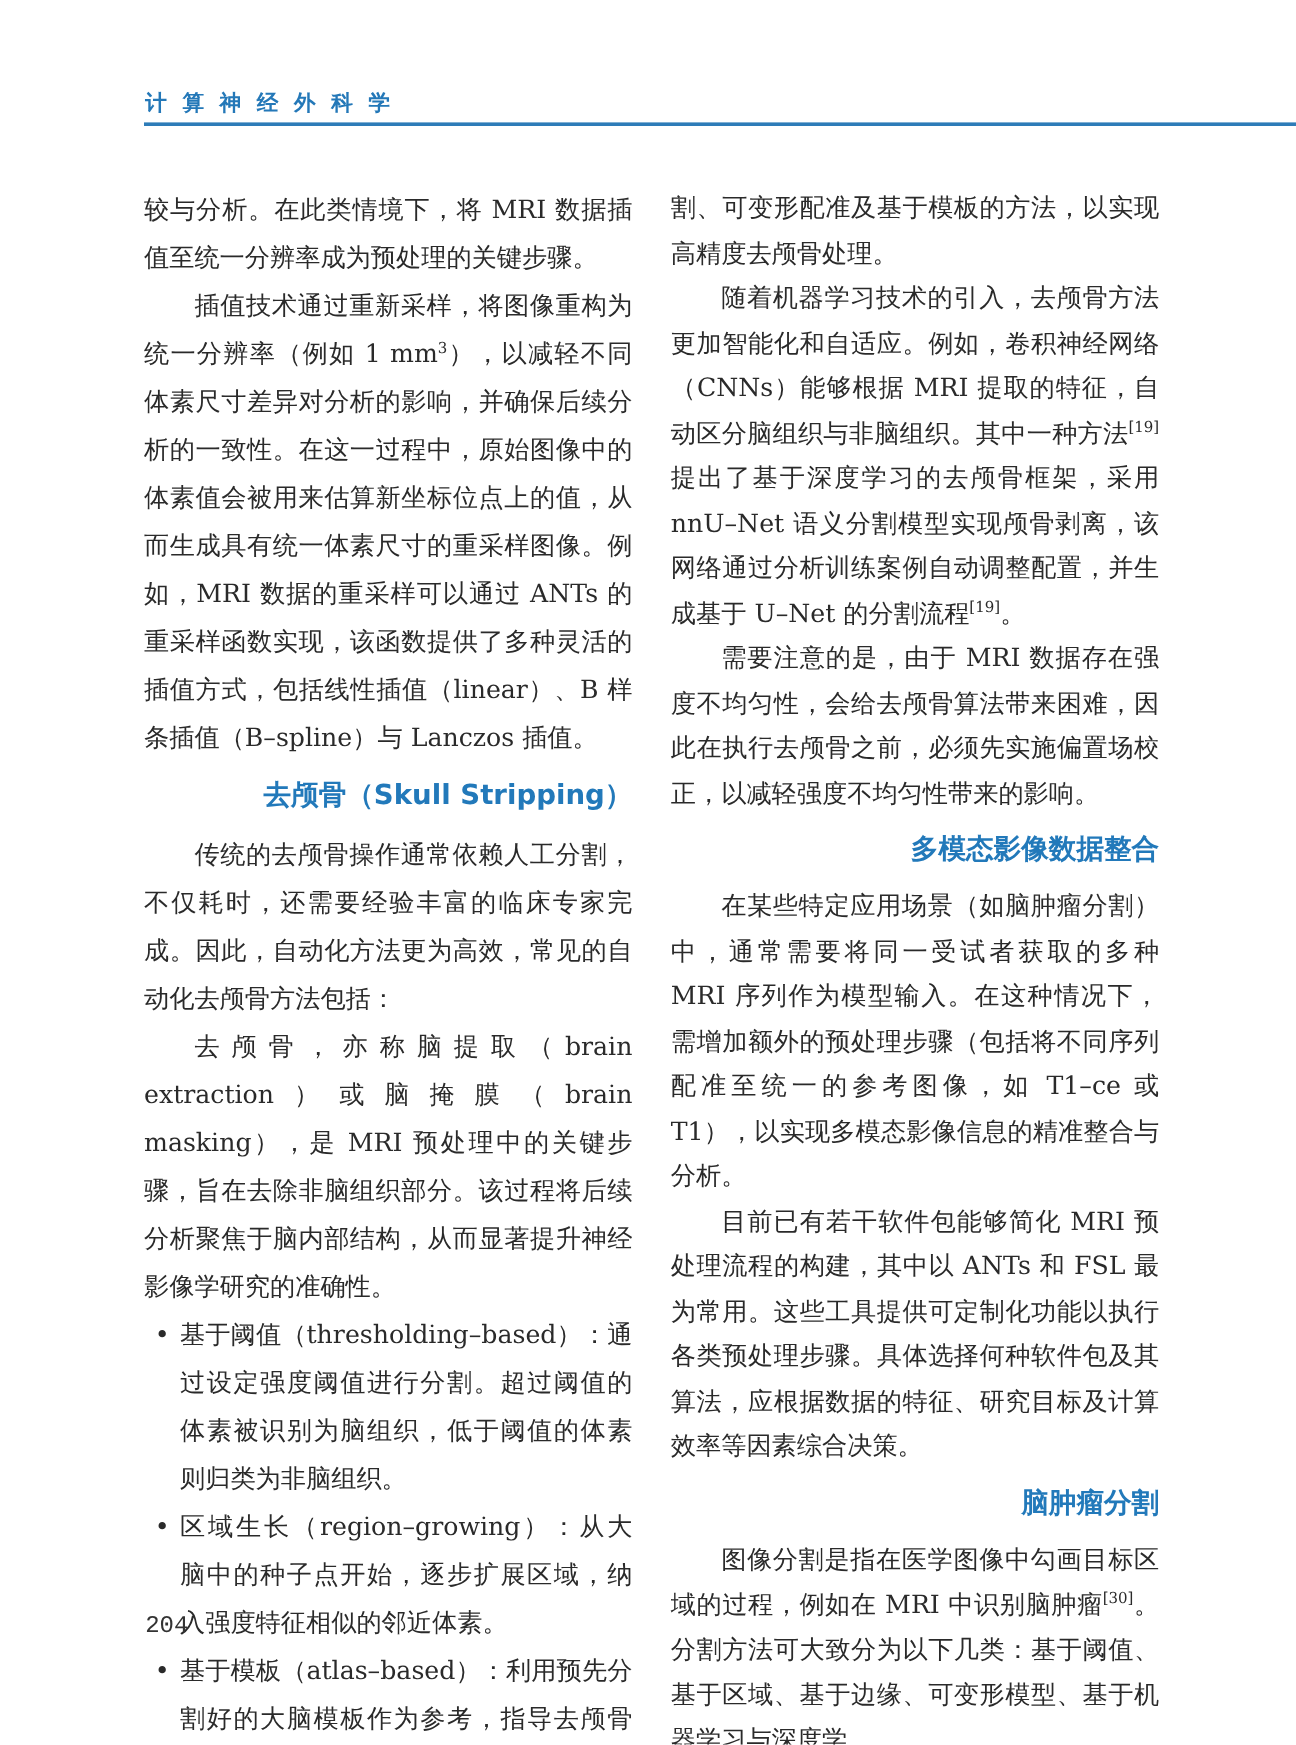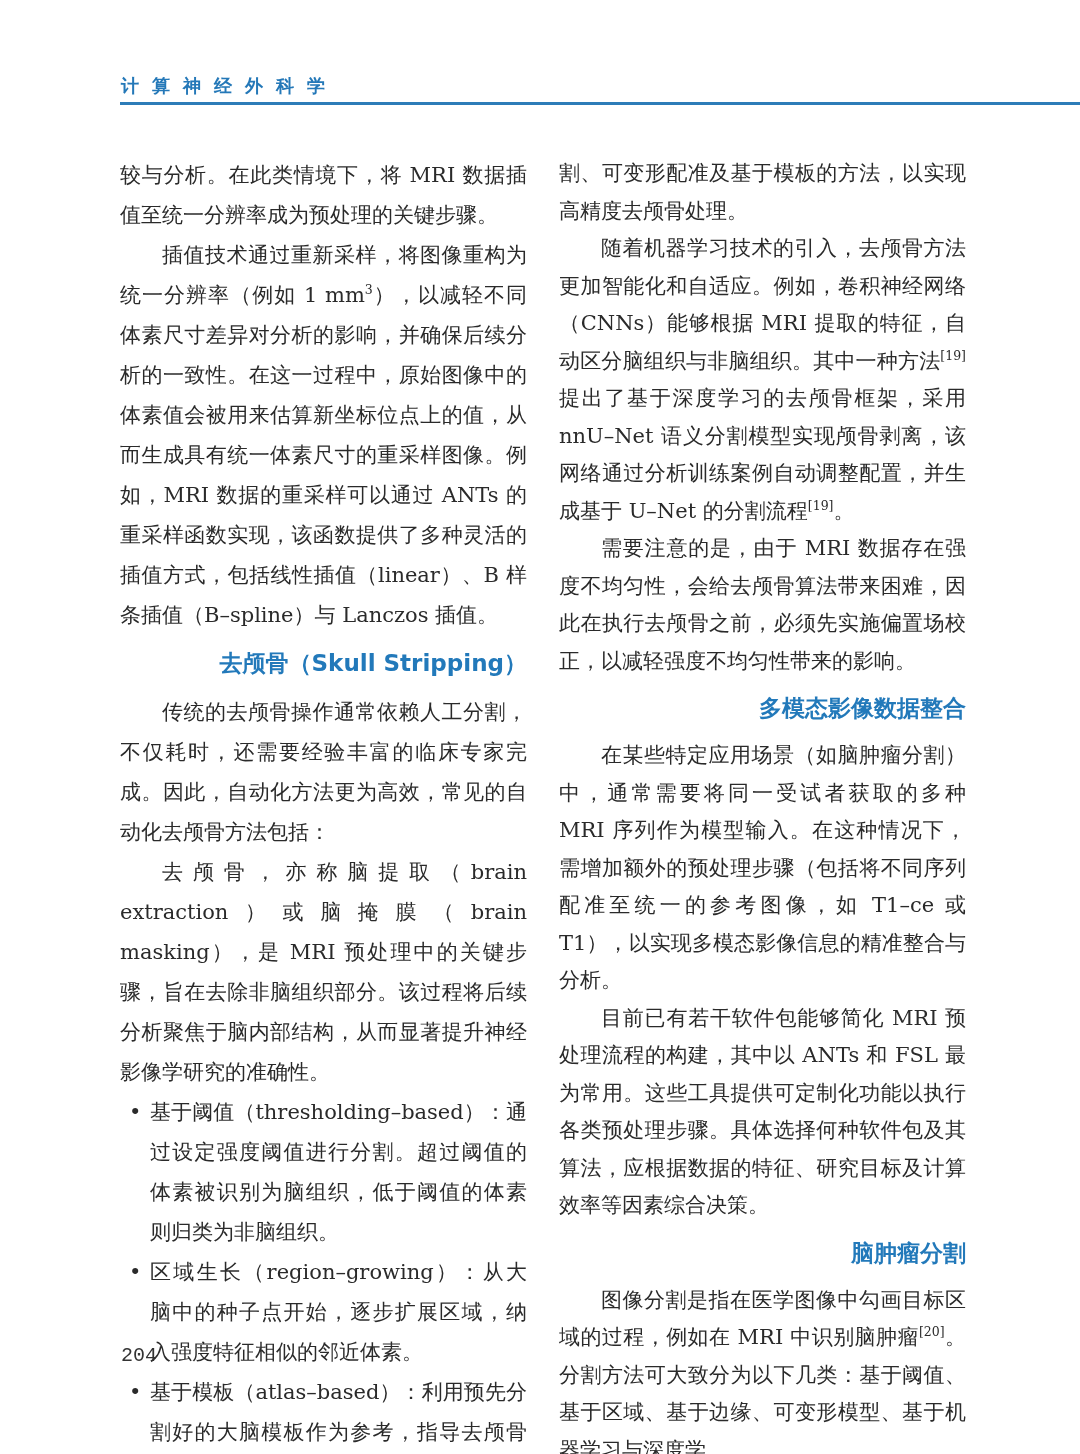--- a/index.html
+++ b/index.html
@@ -110,18 +110,18 @@
         <p class="para bullet"><span class="bullet-dot">•</span>基于模板（atlas–based）：利用预先分割好的大脑模板作为参考，指导去颅骨过程。</p>
       </div>
     <div class="col col-right">
         <p class="para body">割、可变形配准及基于模板的方法，以实现高精度去颅骨处理。</p>
         <p class="para body-indent">随着机器学习技术的引入，去颅骨方法更加智能化和自适应。例如，卷积神经网络（CNNs）能够根据 MRI 提取的特征，自动区分脑组织与非脑组织。其中一种方法<sup class="ref">[19]</sup> 提出了基于深度学习的去颅骨框架，采用 nnU–Net 语义分割模型实现颅骨剥离，该网络通过分析训练案例自动调整配置，并生成基于 U–Net 的分割流程<sup class="ref">[19]</sup>。</p>
         <p class="para body-indent">需要注意的是，由于 MRI 数据存在强度不均匀性，会给去颅骨算法带来困难，因此在执行去颅骨之前，必须先实施偏置场校正，以减轻强度不均匀性带来的影响。</p>
         <h2 class="sec-heading">多模态影像数据整合</h2>
         <p class="para body-indent">在某些特定应用场景（如脑肿瘤分割）中，通常需要将同一受试者获取的多种 MRI 序列作为模型输入。在这种情况下，需增加额外的预处理步骤（包括将不同序列配准至统一的参考图像，如 T1–ce 或 T1），以实现多模态影像信息的精准整合与分析。</p>
         <p class="para body-indent">目前已有若干软件包能够简化 MRI 预处理流程的构建，其中以 ANTs 和 FSL 最为常用。这些工具提供可定制化功能以执行各类预处理步骤。具体选择何种软件包及其算法，应根据数据的特征、研究目标及计算效率等因素综合决策。</p>
         <h2 class="sec-heading">脑肿瘤分割</h2>
-        <p class="para body-indent">图像分割是指在医学图像中勾画目标区域的过程，例如在 MRI 中识别脑肿瘤<sup class="ref">[20]</sup>。分割方法可大致分为以下几类：基于阈值、基于区域、基于边缘、可变形模型、基于机器学习与深度学</p>
+        <p class="para body-indent">图像分割是指在医学图像中勾画目标区域的过程，例如在 MRI 中识别脑肿瘤<sup class="ref">[30]</sup>。分割方法可大致分为以下几类：基于阈值、基于区域、基于边缘、可变形模型、基于机器学习与深度学</p>
       </div>
   </div>
 
   <div class="page-number">204</div>
 </div>
 
 </body></html>

